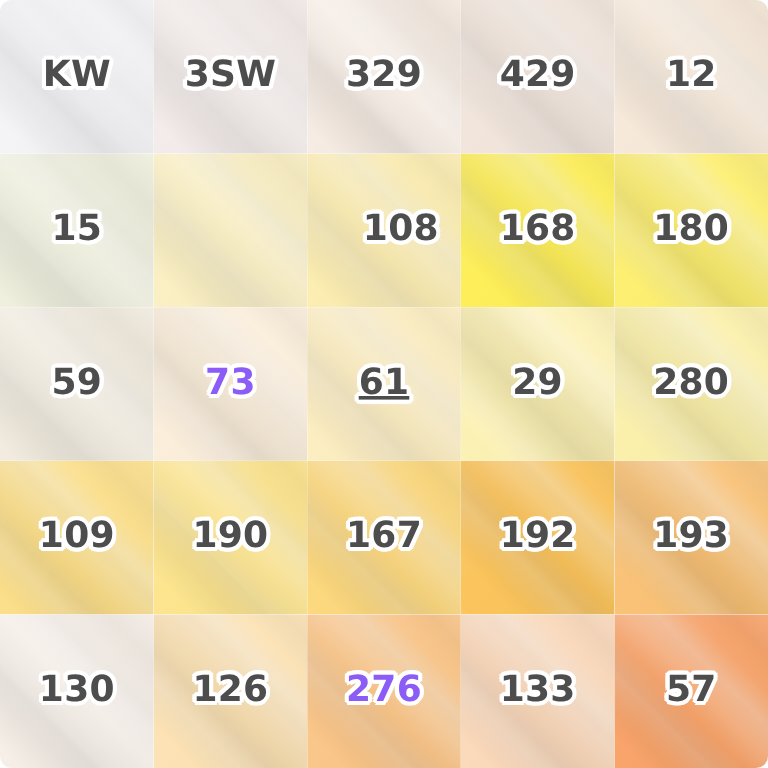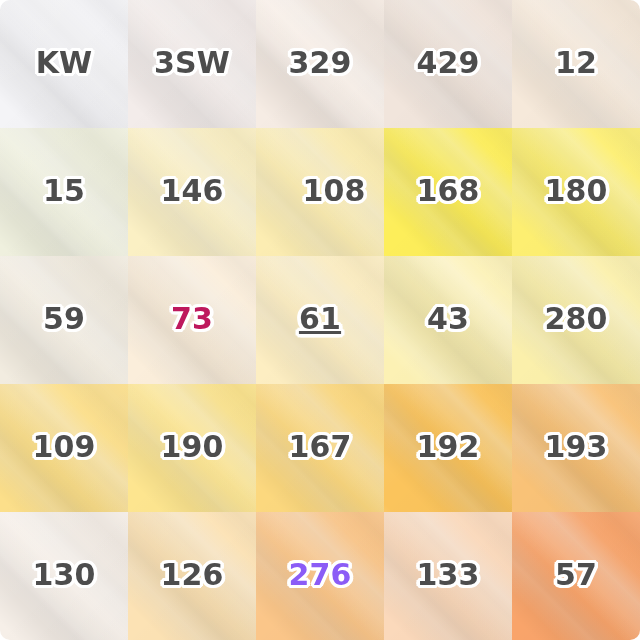--- a/index.html
+++ b/index.html
@@ -161,21 +161,20 @@
       <div class="sheen-a" style="transform: translate(-10px, 9px);"></div>
       <div class="sheen-b" style="transform: translate(6px, 3px);"></div>
       <div class="lighting"></div>
       <div class="swatch-label" style="color: rgb(77, 77, 77);">15</div>
     </div>
     <div class="swatch">
       <div class="fill" style="background: rgb(251, 240, 196);"></div>
       <div class="sheen-a" style="transform: translate(4px, 5px);"></div>
       <div class="sheen-b" style="transform: translate(4px, -10px);"></div>
       <div class="lighting"></div>
-      <div class="swatch-label" style="color: rgb(77, 77, 77);">146</div>
     </div>
     <div class="swatch">
       <div class="fill" style="background: rgb(252, 237, 178);"></div>
       <div class="sheen-a" style="transform: translate(-5px, 1px);"></div>
       <div class="sheen-b" style="transform: translate(2px, 4px);"></div>
       <div class="lighting"></div>
       <div class="swatch-label" style="color: rgb(77, 77, 77); margin-left: 28px;">108</div>
     </div>
     <div class="swatch">
       <div class="fill" style="background: rgb(253, 238, 90);"></div>
@@ -196,35 +195,35 @@
       <div class="sheen-a" style="transform: translate(-9px, 8px);"></div>
       <div class="sheen-b" style="transform: translate(-4px, -8px);"></div>
       <div class="lighting"></div>
       <div class="swatch-label" style="color: rgb(77, 77, 77);">59</div>
     </div>
     <div class="swatch">
       <div class="fill" style="background: rgb(251, 238, 219);"></div>
       <div class="sheen-a" style="transform: translate(5px, 4px);"></div>
       <div class="sheen-b" style="transform: translate(-6px, 6px);"></div>
       <div class="lighting"></div>
-      <div class="swatch-label" style="color: #be185d;">73</div>
+      <div class="swatch-label" style="color: #8b5cf6;">73</div>
     </div>
     <div class="swatch">
       <div class="fill" style="background: rgb(253, 238, 194);"></div>
       <div class="sheen-a" style="transform: translate(-4px, 0px);"></div>
       <div class="sheen-b" style="transform: translate(-8px, -7px);"></div>
       <div class="lighting"></div>
       <div class="swatch-label" style="color: rgb(77, 77, 77); text-decoration: underline;">61</div>
     </div>
     <div class="swatch">
       <div class="fill" style="background: rgb(252, 241, 180);"></div>
       <div class="sheen-a" style="transform: translate(10px, -4px);"></div>
       <div class="sheen-b" style="transform: translate(-10px, 7px);"></div>
       <div class="lighting"></div>
-      <div class="swatch-label" style="color: rgb(77, 77, 77);">43</div>
+      <div class="swatch-label" style="color: rgb(77, 77, 77);">29</div>
     </div>
     <div class="swatch">
       <div class="fill" style="background: rgb(251, 240, 171);"></div>
       <div class="sheen-a" style="transform: translate(1px, -8px);"></div>
       <div class="sheen-b" style="transform: translate(-12px, -6px);"></div>
       <div class="lighting"></div>
       <div class="swatch-label" style="color: rgb(77, 77, 77);">280</div>
     </div>
     <div class="swatch">
       <div class="fill" style="background: rgb(252, 223, 138);"></div>

